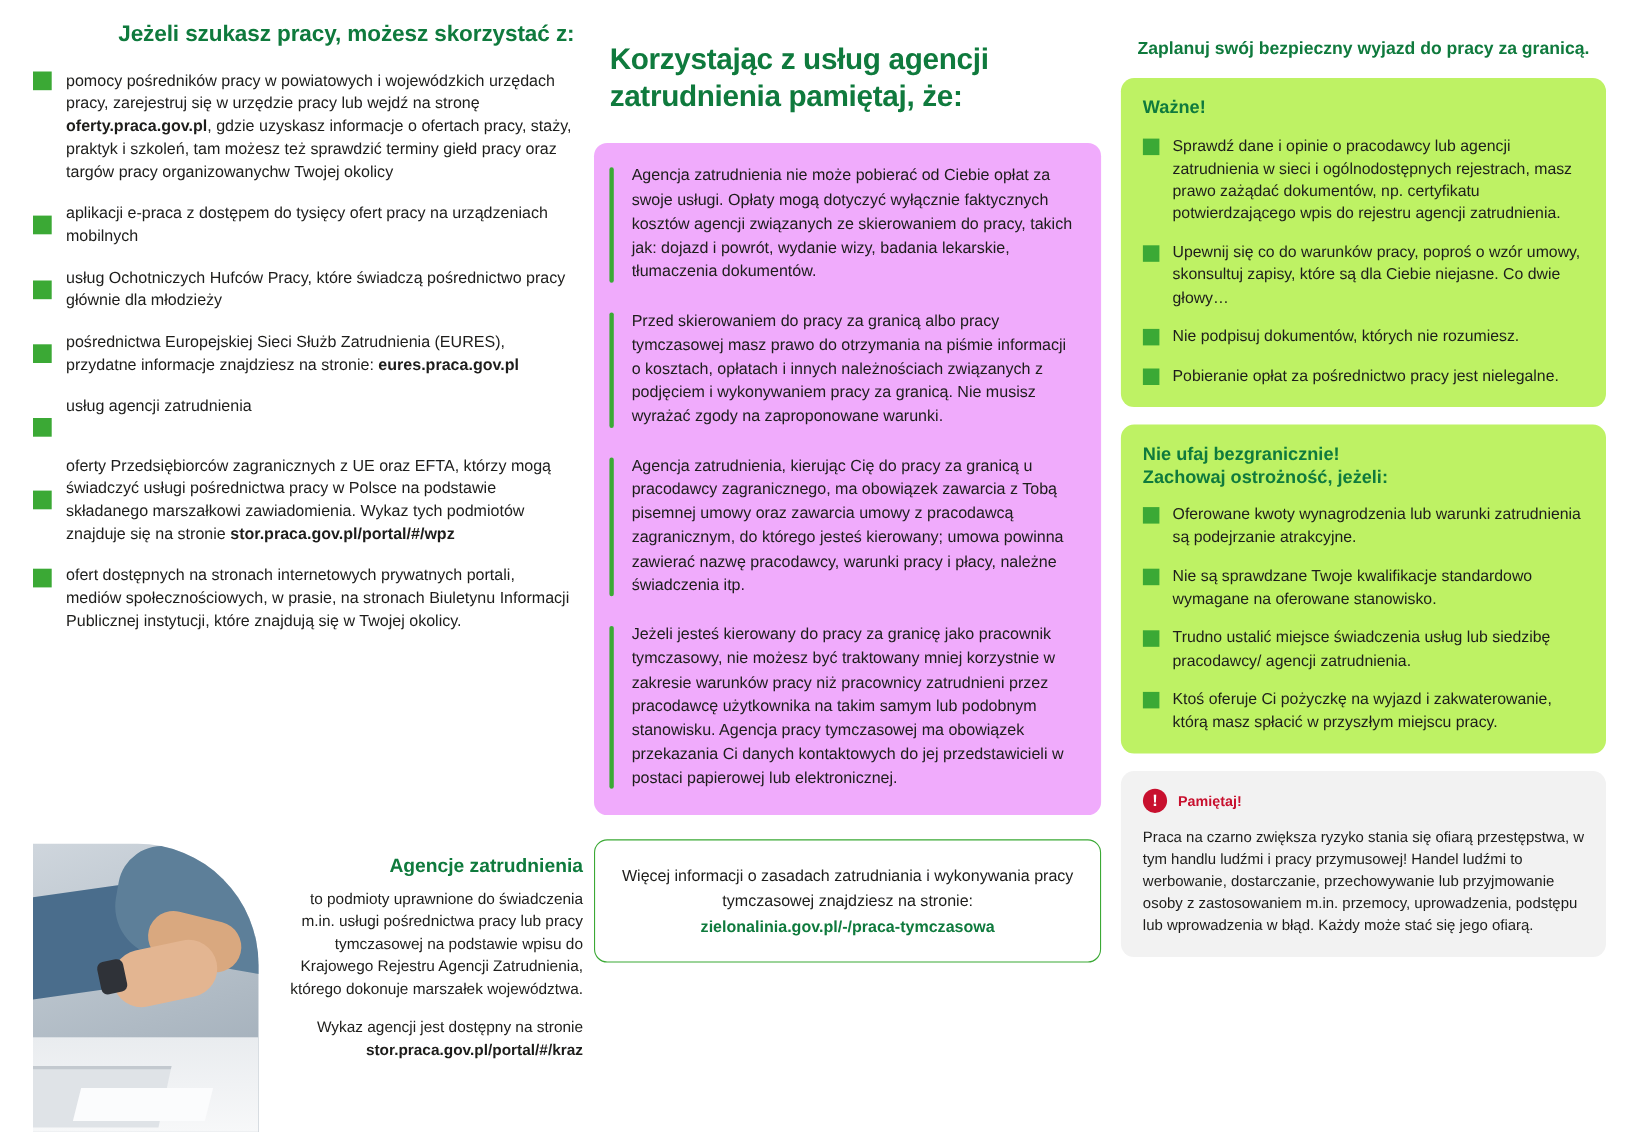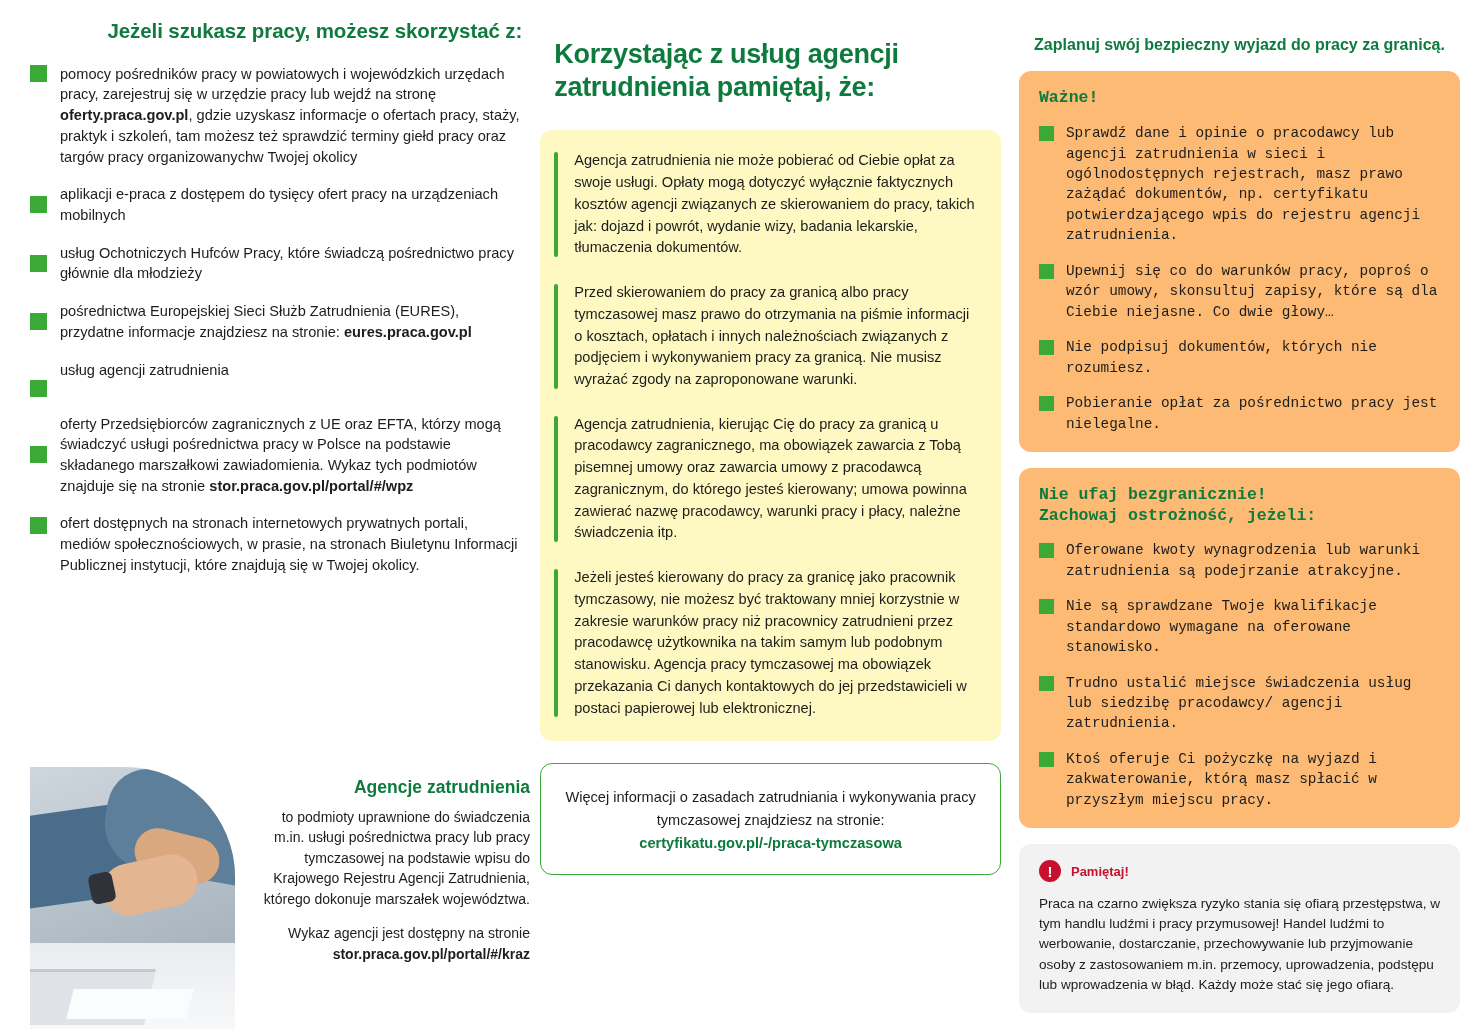--- a/index.html
+++ b/index.html
@@ -123,21 +123,21 @@
   .col2 { width: 468px; position: relative; padding-top: 20px; }
   .col2-title {
     color: #0f7a3d;
     font-size: 27px;
     font-weight: bold;
     line-height: 1.23;
     margin: 0 0 26px 14px;
     letter-spacing: -0.3px;
   }
   .grey-card {
-    background: #fef9c3;
+    background: #f0abfc;
     border-radius: 12px;
     padding: 20px 22px 22px 24px;
     position: relative;
   }
   .para {
     font-size: 14.6px;
     line-height: 1.49;
     position: relative;
     padding-left: 10px;
   }
@@ -183,24 +183,23 @@
 
   .plan-title {
     color: #0f7a3d;
     font-size: 16px;
     font-weight: bold;
     text-align: center;
     line-height: 1.28;
     margin: 17px 0 16px;
   }
   .grey-panel {
-    background: #fdba74;
+    background: #bef264;
     border-radius: 12px;
     padding: 17px 18px 18px 20px;
-    font-family: Liberation Mono, monospace;
   }
   .panel-head {
     color: #0f7a3d;
     font-size: 16.5px;
     font-weight: bold;
     line-height: 1.25;
     margin-bottom: 14px;
   }
   .check-row {
     display: flex;
@@ -314,21 +313,21 @@
 
     <div class="grey-card">
       <div class="para">Agencja zatrudnienia nie może pobierać od Ciebie opłat za swoje usługi. Opłaty mogą dotyczyć wyłącznie faktycznych kosztów agencji związanych ze skierowaniem do pracy, takich jak: dojazd i powrót, wydanie wizy, badania lekarskie, tłumaczenia dokumentów.</div>
       <div class="para">Przed skierowaniem do pracy za granicą albo pracy tymczasowej masz prawo do otrzymania na piśmie informacji o kosztach, opłatach i innych należnościach związanych z podjęciem i wykonywaniem pracy za granicą. Nie musisz wyrażać zgody na zaproponowane warunki.</div>
       <div class="para">Agencja zatrudnienia, kierując Cię do pracy za granicą u pracodawcy zagranicznego, ma obowiązek zawarcia z Tobą pisemnej umowy oraz zawarcia umowy z pracodawcą zagranicznym, do którego jesteś kierowany; umowa powinna zawierać nazwę pracodawcy, warunki pracy i płacy, należne świadczenia itp.</div>
       <div class="para">Jeżeli jesteś kierowany do pracy za granicę jako pracownik tymczasowy, nie możesz być traktowany mniej korzystnie w zakresie warunków pracy niż pracownicy zatrudnieni przez pracodawcę użytkownika na takim samym  lub podobnym stanowisku. Agencja pracy tymczasowej ma obowiązek przekazania Ci danych kontaktowych do jej przedstawicieli w postaci papierowej lub elektronicznej.</div>
     </div>
 
     <div class="green-box">
       <div>Więcej informacji o zasadach zatrudniania i wykonywania pracy tymczasowej znajdziesz na stronie:</div>
-      <div class="link">certyfikatu.gov.pl/-/praca-tymczasowa</div>
+      <div class="link">zielonalinia.gov.pl/-/praca-tymczasowa</div>
     </div>
   </div>
 
   <div class="col3">
 
 
     <div class="plan-title">Zaplanuj swój bezpieczny wyjazd do pracy za granicą.</div>
 
     <div class="grey-panel">
       <div class="panel-head">Ważne!</div>

